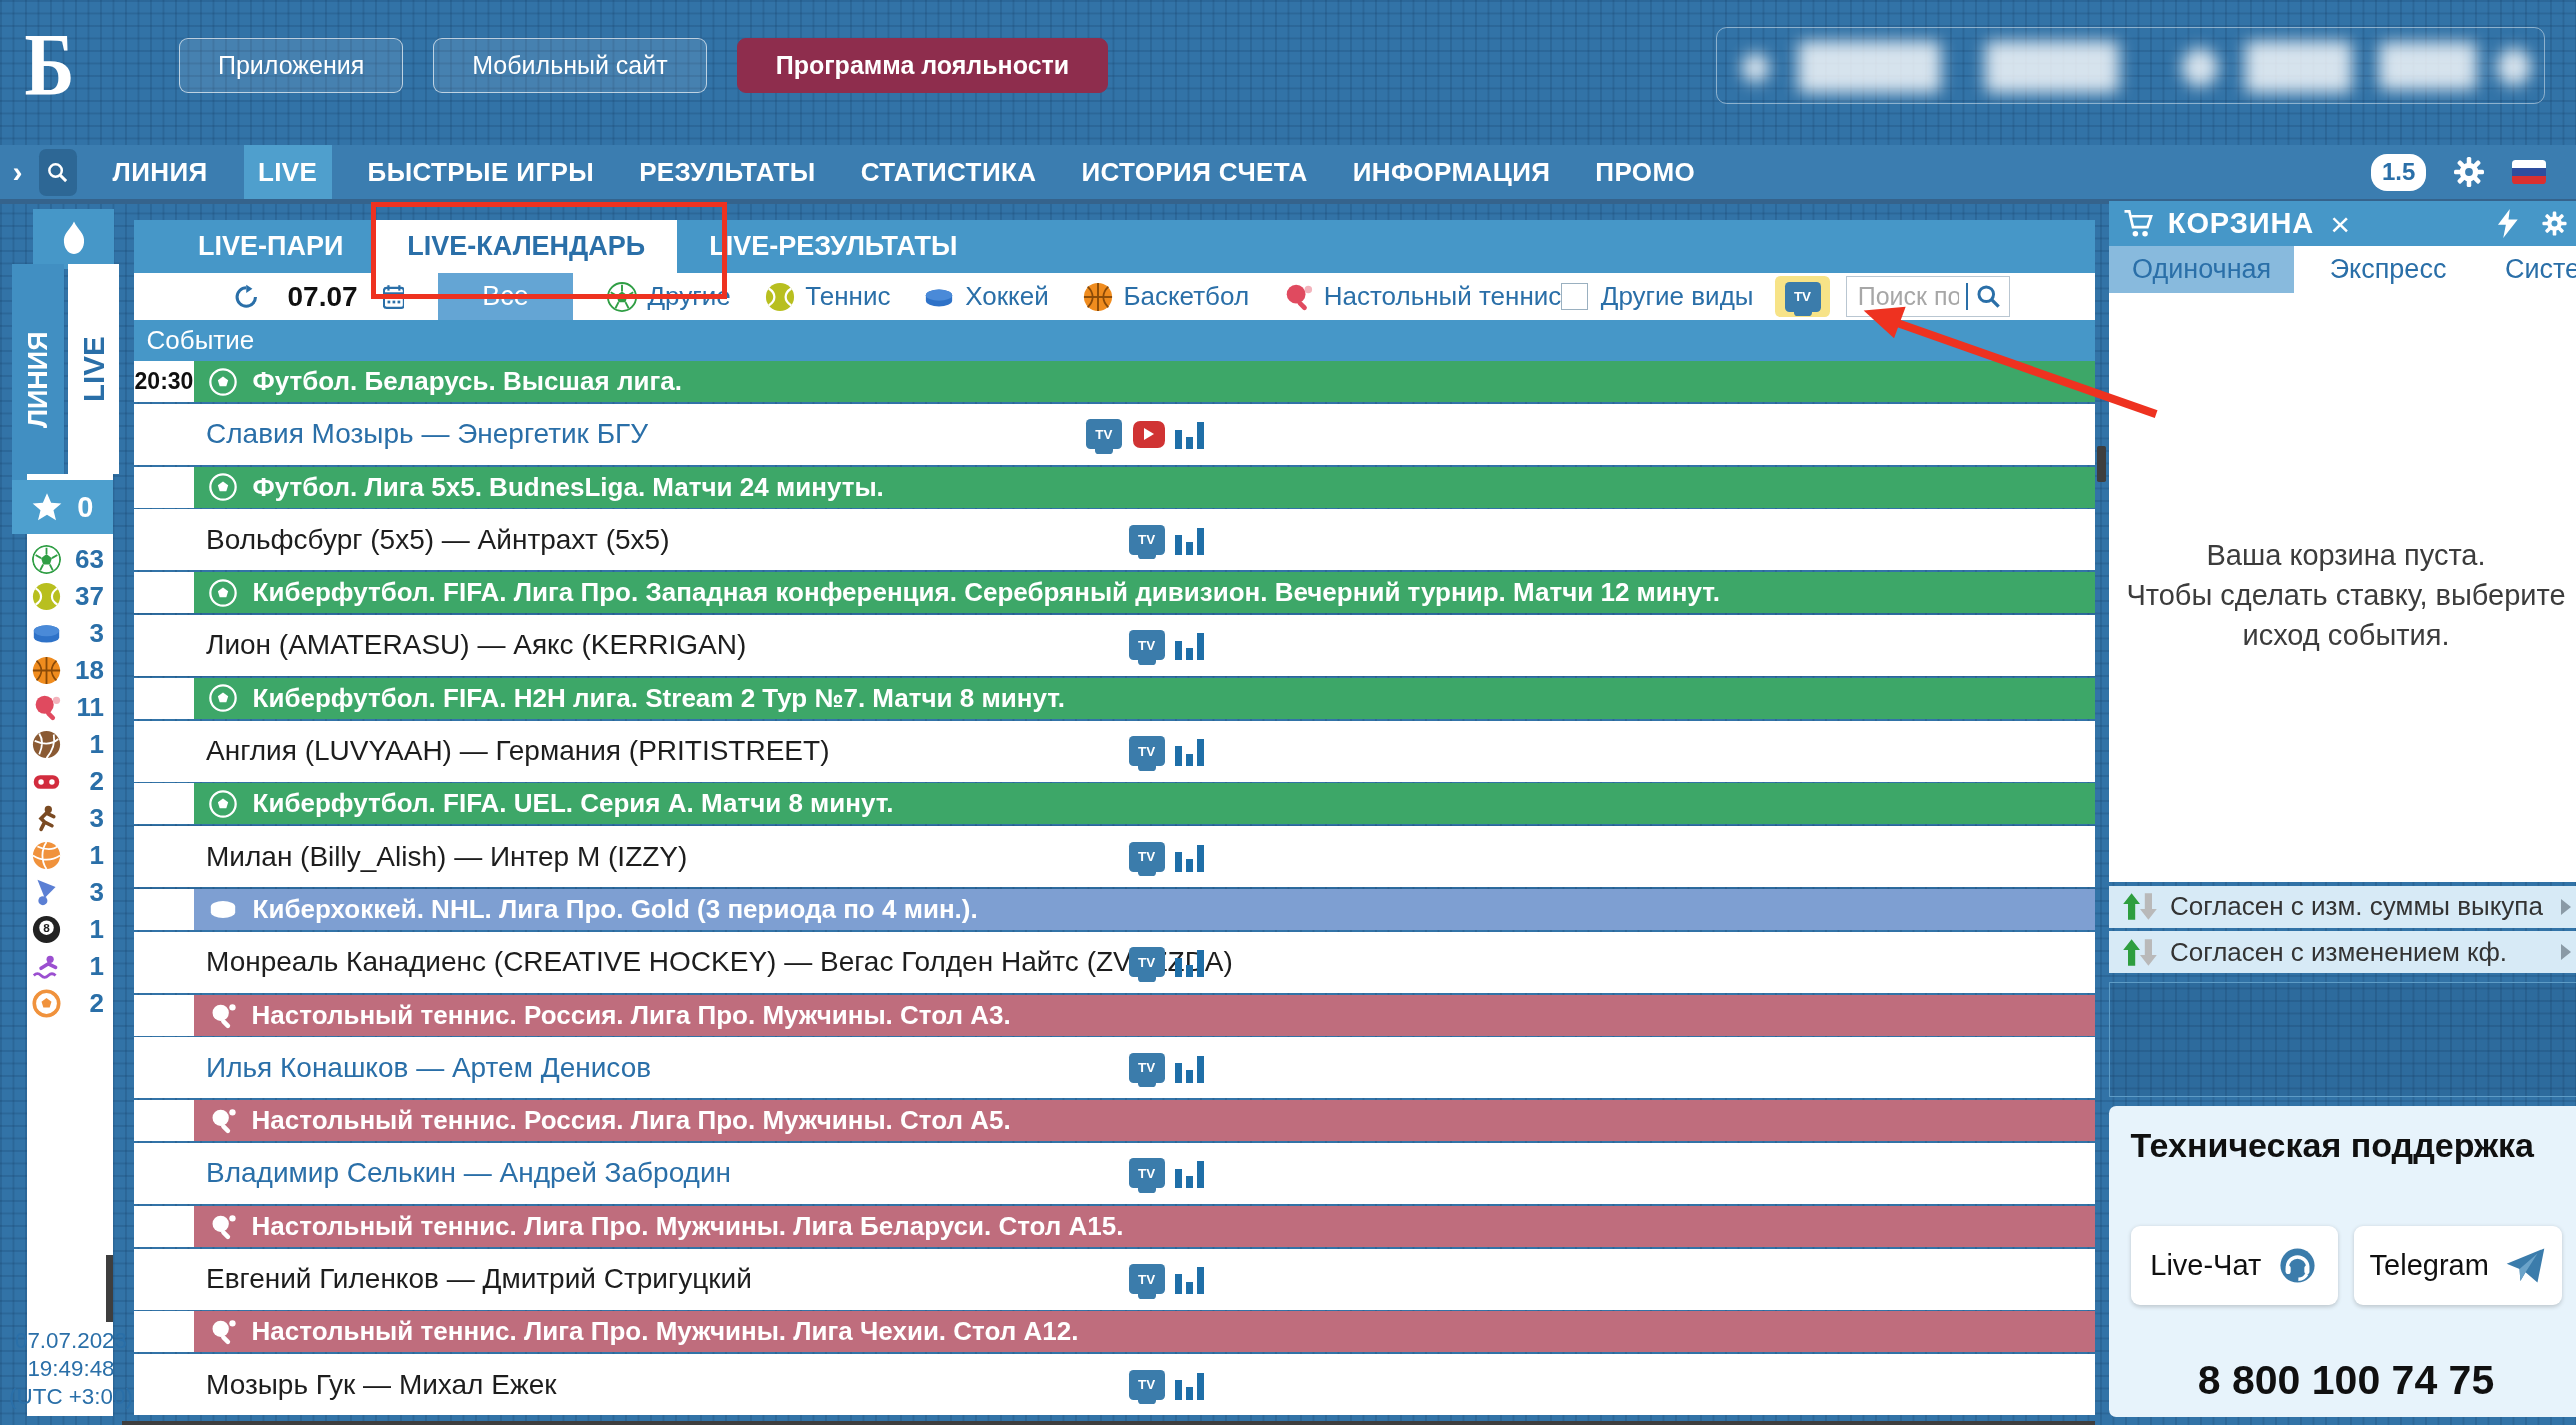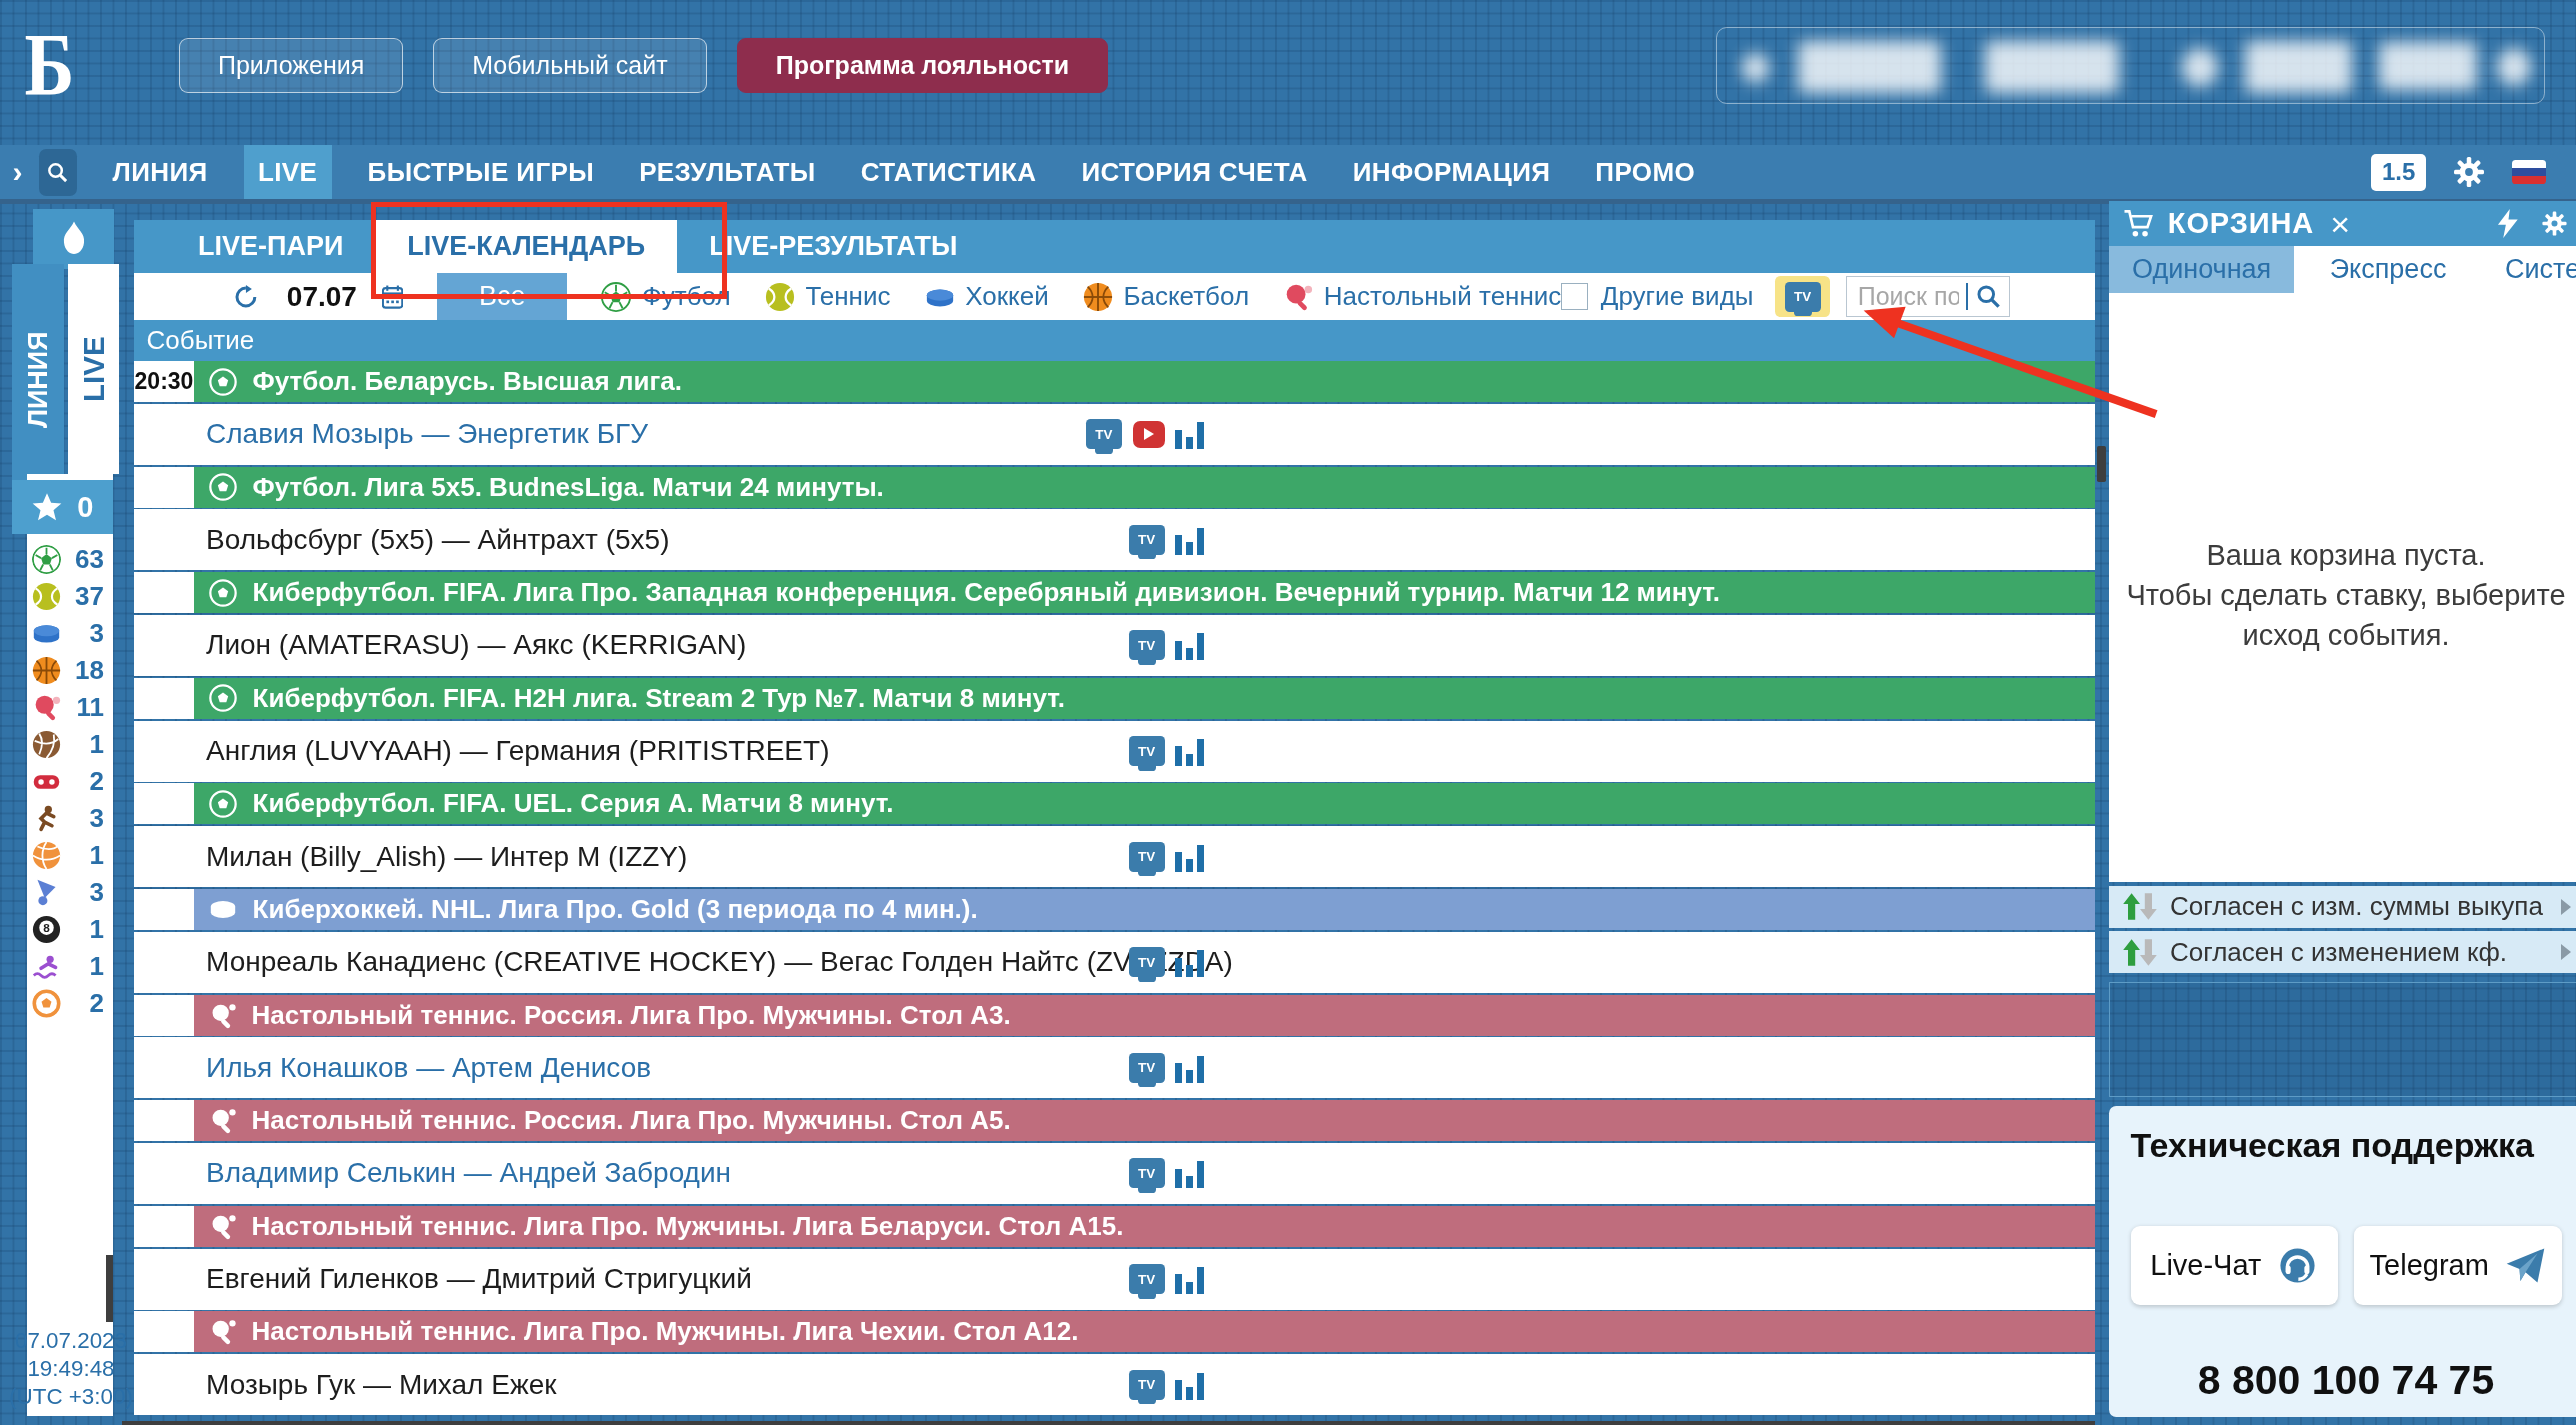--- a/index.html
+++ b/index.html
@@ -28,21 +28,21 @@
   .nav { position:absolute; left:0; top:145px; width:100%; height:59px; background:#3b7db0;
     border-bottom:5.4px solid #35638c; display:flex; align-items:center; color:#fff; }
   .nav-chevron { margin-left:12.5px; font-size:30px; font-weight:bold; }
   .nav-search { margin-left:16px; width:38px; height:47px; background:#2d6795; border-radius:7.2px;
     display:flex; align-items:center; justify-content:center; }
   .nav-item { margin-left:27px; padding:0 9px; height:54px; display:flex; align-items:center;
     font-size:26px; font-weight:bold; letter-spacing:0.4px; }
   .nav-item.active { background:#4f9fcd; padding:0 14.3px; }
   .nav-right { margin-left:auto; margin-right:30px; display:flex; align-items:center; gap:25px; }
   .zoom-badge { background:#fff; color:#2a6fa8; font-weight:bold; font-size:24px;
-    padding:4.5px 10.7px; border-radius:5px; }
+    padding:4.5px 10.7px; border-radius:16px; }
   .flag { width:34px; height:24px; border-radius:3.6px; overflow:hidden; display:flex; flex-direction:column; }
   .flag div { flex:1; }
 
   
   .rail { position:absolute; left:0; top:204px; width:134px; height:1221px; }
   .flame-tile { position:absolute; left:33px; top:4.5px; width:81px; height:60px; background:#4697c8;
     display:flex; align-items:center; justify-content:center; }
   .vtab { position:absolute; writing-mode:vertical-rl; transform:rotate(180deg);
     display:flex; align-items:center; justify-content:center; font-weight:bold; }
   .vtab-line { left:11.6px; top:60px; width:52px; height:231px; background:#418fc2; color:#fff; font-size:27px; }
@@ -375,21 +375,21 @@
           <circle cx="16" cy="16" r="15" fill="#fff" stroke="#2f9e44" stroke-width="2"></circle>
           <polygon points="16,10 22,14.5 19.7,21.5 12.3,21.5 10,14.5" fill="#2f9e44"></polygon>
           <g stroke="#2f9e44" stroke-width="2">
               <line x1="16" y1="10" x2="16" y2="3"></line>
               <line x1="22" y1="14.5" x2="28" y2="11"></line>
               <line x1="10" y1="14.5" x2="4" y2="11"></line>
               <line x1="19.7" y1="21.5" x2="23" y2="28"></line>
               <line x1="12.3" y1="21.5" x2="9" y2="28"></line>
             </g>
         </svg>
-        <span>Футбол</span>
+        <span>Другие</span>
       </div>
       <div class="fsport">
         <svg width="30" height="30" viewBox="0 0 32 32">
           <circle cx="16" cy="16" r="15" fill="#b8bf1f"></circle>
           <path d="M4 7 C12 12 12 20 4 25 M28 7 C20 12 20 20 28 25" fill="none" stroke="#fff" stroke-width="2.4"></path>
         </svg>
         <span>Теннис</span>
       </div>
       <div class="fsport">
         <svg width="30" height="30" viewBox="0 0 32 32">

